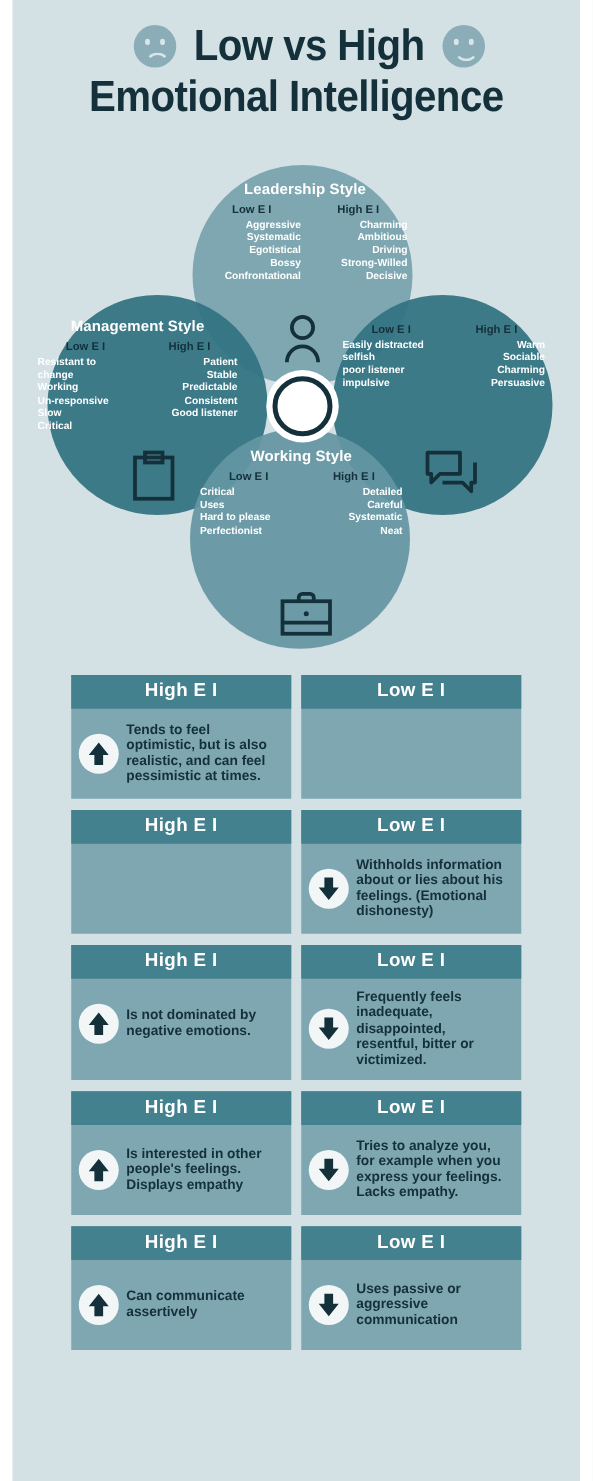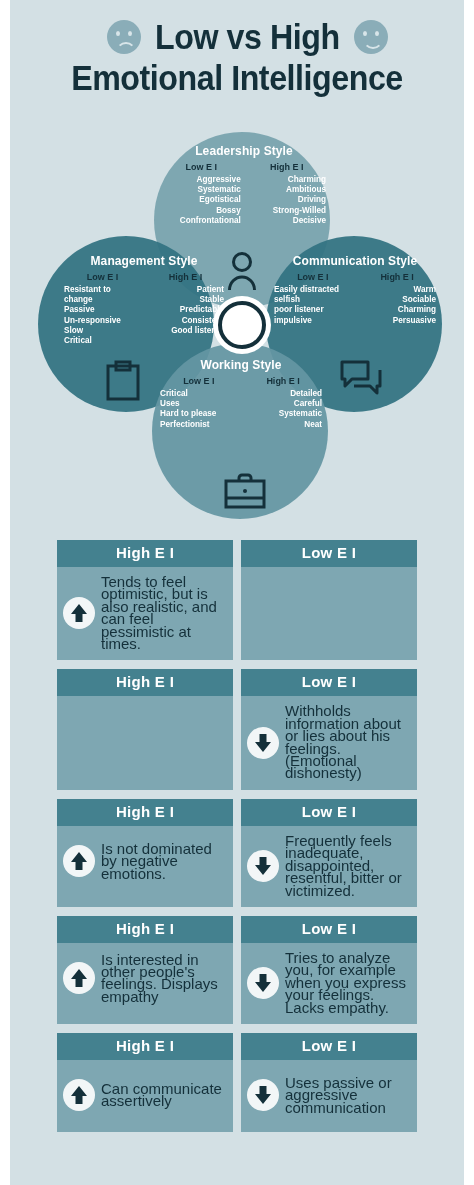--- a/index.html
+++ b/index.html
@@ -189,21 +189,21 @@
     line-height: 10.2px;
     color: #ffffff;
     white-space: nowrap;
   }
   .col.left-al, .col.left-al .hd, .col.left-al li { text-align: left; }
   .col.right-al, .col.right-al .hd, .col.right-al li { text-align: right; }
   .col.ctr-l .hd { text-align: center; }
   .col.ctr-r .hd { text-align: center; }
 
   .s-leader { left: 152px; top: 16px; width: 164px; }
-  .s-manage { left: 54px;  top: 126px; width: 160px; }
+  .s-manage { left: 20px;  top: 126px; width: 160px; }
   .s-comm   { left: 264px; top: 126px; width: 162px; }
   .s-work   { left: 150px; top: 230px; width: 162px; }
 
   
   .center-disc {
     position: absolute;
     z-index: 8;
     left: 203px; top: 168px;
     width: 58px; height: 58px;
     border-radius: 50%;
@@ -274,22 +274,22 @@
   .arrow-badge {
     flex: 0 0 auto;
     width: 32px;
     height: 32px;
     border-radius: 50%;
     background: #f2f6f7;
     position: relative;
   }
   .card-text {
     font-family: "Liberation Sans Narrow", "Liberation Sans", sans-serif;
-    font-weight: normal;
-    font-size: 15px;
+    font-weight: bold;
+    font-size: 11px;
     line-height: 12.4px;
     color: #14303a;
   }
 </style>
 </head>
 <body>
 
 <div class="page">
   <div class="canvas">
 
@@ -343,41 +343,40 @@
       </div>
 
       <div class="sector s-manage">
         <h3>Management Style</h3>
         <div class="cols">
           <div class="col left-al ctr-l">
             <div class="hd">Low  E I</div>
             <ul>
               <li>Resistant to</li>
               <li>change</li>
-              <li>Passive</li>
+              <li>Working</li>
               <li>Un-responsive</li>
               <li>Slow</li>
               <li>Critical</li>
             </ul>
           </div>
           <div class="col right-al ctr-r">
             <div class="hd">High  E I</div>
             <ul>
               <li>Patient</li>
               <li>Stable</li>
               <li>Predictable</li>
               <li>Consistent</li>
               <li>Good listener</li>
             </ul>
           </div>
         </div>
       </div>
 
       <div class="sector s-comm">
-        <h3>Communication Style</h3>
         <div class="cols">
           <div class="col left-al ctr-l">
             <div class="hd">Low  E I</div>
             <ul>
               <li>Easily distracted</li>
               <li>selfish</li>
               <li>poor listener</li>
               <li>impulsive</li>
             </ul>
           </div>

